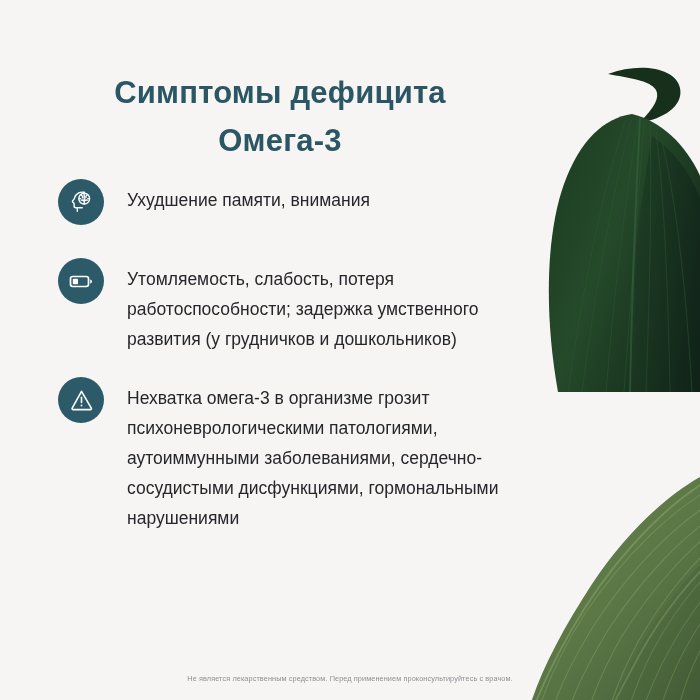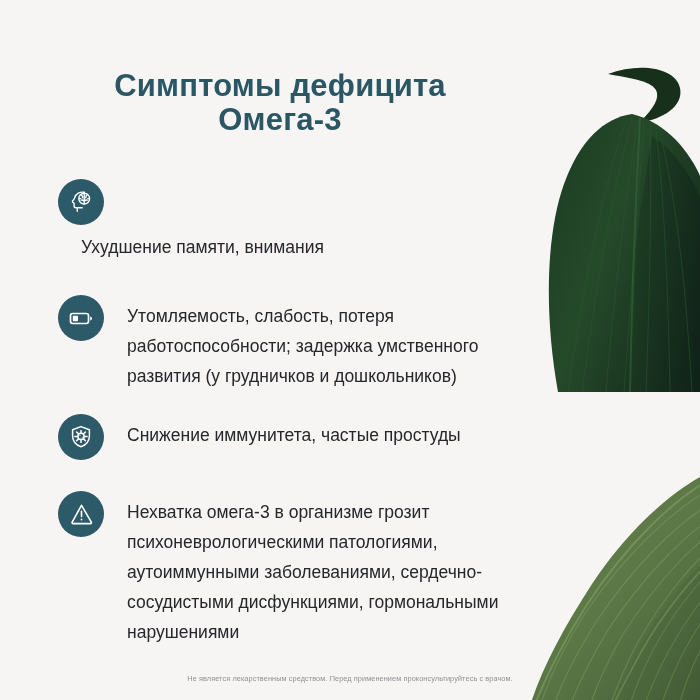--- a/index.html
+++ b/index.html
@@ -47,21 +47,21 @@
 
   
   .title {
     position: absolute;
     top: 48px;
     left: 0;
     width: 560px;
     text-align: center;
     color: #2b5663;
     font-size: 31px;
-    line-height: 34px;
+    line-height: 48px;
     font-weight: bold;
     letter-spacing: 0.2px;
     white-space: pre-line;
   }
 
   
   .symptom-list {
     position: absolute;
     top: 178px;
     left: 58px;
@@ -92,21 +92,21 @@
   .symptom-text {
     margin-left: 23px;
     color: #26272b;
     font-size: 17.5px;
     line-height: 30px;
     padding-top: 7px;
     max-width: 420px;
   }
 
   
-  .item-1 { margin-bottom: 32px; flex-direction: column; }
+  .item-1 { margin-bottom: 32px; }
   .item-2 { margin-bottom: 22px; }
   .item-3 { margin-bottom: 30px; }
 
   
   .footer-note {
     position: absolute;
     bottom: 17px;
     left: 0;
     width: 700px;
     text-align: center;
@@ -234,33 +234,20 @@
       <span class="icon-badge">
         <svg width="28" height="28" viewBox="0 0 28 28" fill="none">
           <rect x="3.5" y="9.5" width="18" height="10" rx="2.2" stroke="#ffffff" stroke-width="1.7"></rect>
           <rect x="5.8" y="11.8" width="5.2" height="5.4" rx="0.8" fill="#ffffff"></rect>
           <path d="M23.2 12.4v4.2c1.1-.3 1.8-1.1 1.8-2.1s-.7-1.8-1.8-2.1z" fill="#ffffff"></path>
         </svg>
       </span>
       <span class="symptom-text">Утомляемость, слабость, потеря работоспособности; задержка умственного развития (у грудничков и дошкольников)</span>
     </div>
 
-    <div class="symptom-item item-3">
-      <span class="icon-badge">
-        <svg width="26" height="26" viewBox="0 0 26 26" fill="none" stroke="#ffffff" stroke-width="1.5" stroke-linecap="round" stroke-linejoin="round">
-          <path d="M13 2.6 4.6 5.8v6.3c0 4.9 3.4 9.1 8.4 10.6 5-1.5 8.4-5.7 8.4-10.6V5.8L13 2.6Z"></path>
-          <circle cx="13" cy="12.4" r="3.1"></circle>
-          <path d="M13 6.4v2.6M13 15.8v2.6M6.9 12.4h2.6M16.5 12.4h2.6
-                   M8.6 8 10.5 9.9M15.5 14.9l1.9 1.9M17.4 8l-1.9 1.9M10.5 14.9 8.6 16.8"></path>
-          <circle cx="12" cy="11.6" r="0.55" fill="#ffffff" stroke="none"></circle>
-          <circle cx="14.2" cy="13.2" r="0.55" fill="#ffffff" stroke="none"></circle>
-        </svg>
-      </span>
-      <span class="symptom-text">Снижение иммунитета, частые простуды</span>
-    </div>
 
     <div class="symptom-item item-4">
       <span class="icon-badge">
         <svg width="27" height="27" viewBox="0 0 27 27" fill="none" stroke="#ffffff" stroke-width="1.6" stroke-linecap="round" stroke-linejoin="round">
           <path d="M13.5 4.3 23.3 21.1c.4.7-.1 1.5-.9 1.5H5.1c-.8 0-1.3-.8-.9-1.5L13.5 4.3Z"></path>
           <path d="M13.5 10.4v5.1"></path>
           <circle cx="13.5" cy="18.5" r="0.9" fill="#ffffff" stroke="none"></circle>
         </svg>
       </span>
       <span class="symptom-text">Нехватка омега-3 в организме грозит психоневрологическими патологиями, аутоиммунными заболеваниями, сердечно-сосудистыми дисфункциями, гормональными нарушениями</span>

